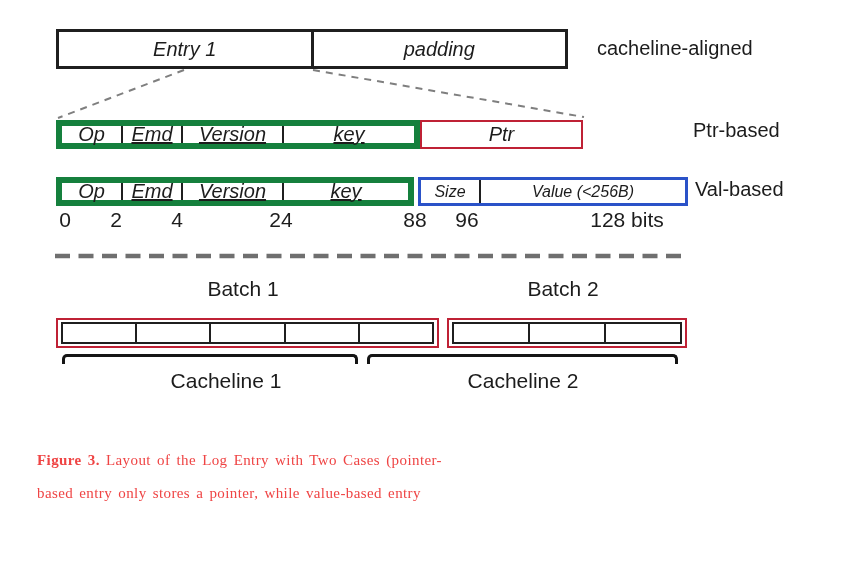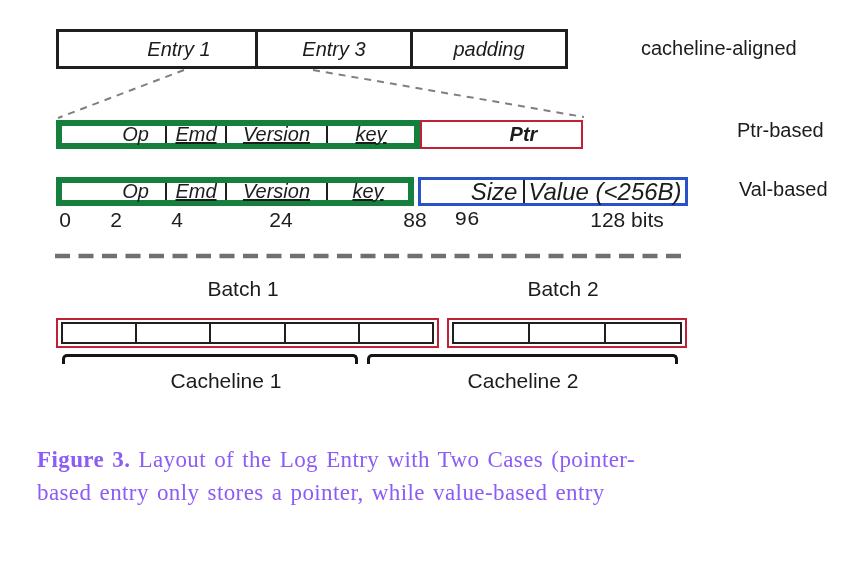--- a/index.html
+++ b/index.html
@@ -1,83 +1,82 @@
 <!DOCTYPE html>
 <html><head>
 <meta charset="utf-8">
 <style>
   html,body{margin:0;padding:0;background:#ffffff;}
   *{box-sizing:border-box;}
   #stage{
     position:relative;width:867px;height:568px;background:#ffffff;
     font-family:"Liberation Sans","DejaVu Sans",sans-serif;color:#1c1c1c;overflow:hidden;
   }
-  .abs{position:absolute;padding-left:44px;}
+  .abs{position:absolute;}
   svg.overlay{position:absolute;left:0;top:0;pointer-events:none;}
 
   
   .row-box{display:flex;border:3px solid #1f1f1f;background:#fff;}
   #toprow{left:56px;top:29px;width:512px;height:40px;}
   #toprow .cell{flex:1;display:flex;align-items:center;justify-content:center;
     font-style:italic;font-size:20px;}
   #toprow .cell + .cell{border-left:3px solid #1f1f1f;}
   #toprow .shaded{background:#d9d9d9;}
 
   
   .frow{display:flex;border:6px solid #15803d;background:#fff;}
   .frow .cell{display:flex;align-items:center;justify-content:center;
     font-style:italic;font-size:20px;}
   .frow .cell + .cell{border-left:2px solid #1f1f1f;text-decoration:underline;}
   .w-op{width:59px;} .w-emd{width:60px;} .w-ver{width:101px;} .w-key{flex:1;}
 
   #ptr-fields{left:56px;top:120px;width:364px;height:29px;}
   #ptr-cell{left:420px;top:120px;width:163px;height:29px;border:2px solid #bf2135;
-    display:flex;align-items:center;justify-content:center;font-style:italic;font-size:20px;background:#fff;font-weight:bold;}
+    display:flex;align-items:center;justify-content:center;font-style:italic;font-size:20px;background:#fff;}
 
   #val-fields{left:56px;top:177px;width:358px;height:29px;}
   #val-box{left:418px;top:177px;width:270px;height:29px;border:3px solid #2a52c8;
     display:flex;background:#fff;}
-  #val-box .cell{display:flex;align-items:center;justify-content:center;font-style:italic;font-size:24px;}
+  #val-box .cell{display:flex;align-items:center;justify-content:center;font-style:italic;font-size:16px;}
   #size-cell{width:60px;border-right:2px solid #1f1f1f;}
   #value-cell{flex:1;}
 
   .side-label{font-size:20px;white-space:nowrap;}
 
   .tick{position:absolute;top:208px;font-size:21px;transform:translateX(-50%);white-space:nowrap;}
 
   .group-label{position:absolute;font-size:21px;transform:translateX(-50%);white-space:nowrap;}
 
   .batch-box{position:absolute;top:318px;height:30px;border:2px solid #bf2135;
     background:#fff;display:flex;padding:2px 3px;}
   .batch-box .bcell{flex:1;border:2px solid #1f1f1f;background:#fff;}
   .batch-box .bcell + .bcell{margin-left:-2px;}
 
   .brace{position:absolute;top:354px;height:10px;
     border-top:3px solid #151515;border-left:3px solid #151515;border-right:3px solid #151515;
     border-radius:5px 5px 0 0;}
 
   .caption{position:absolute;left:37px;top:444px;width:810px;
-    font-family:"Liberation Serif","DejaVu Serif",serif;font-size:23px;color:#8b5cf6;
+    font-family:"Liberation Serif","DejaVu Serif",serif;font-size:15px;color:#ef4444;
     line-height:32.5px;letter-spacing:0.4px;word-spacing:2px;}
   .caption b{font-weight:bold;}
 </style>
 </head>
 <body>
 
 <div id="stage">
 
   <svg class="overlay" width="867" height="568">
     <line x1="184" y1="70" x2="58" y2="118" stroke="#7f7f7f" stroke-width="2" stroke-dasharray="7 6"></line>
     <line x1="313" y1="70" x2="584" y2="117" stroke="#7f7f7f" stroke-width="2" stroke-dasharray="7 6"></line>
     <line x1="55" y1="256" x2="684" y2="256" stroke="#6f6f6f" stroke-width="4.5" stroke-dasharray="15 8.5"></line>
   </svg>
 
   <div id="toprow" class="abs row-box">
     <div class="cell">Entry 1</div>
-    <div class="cell">Entry 3</div>
     <div class="cell">padding</div>
   </div>
   <div class="abs side-label" style="left:597px;top:37px;">cacheline-aligned</div>
 
   <div id="ptr-fields" class="abs frow">
     <div class="cell w-op">Op</div>
     <div class="cell w-emd">Emd</div>
     <div class="cell w-ver">Version</div>
     <div class="cell w-key">key</div>
   </div>
@@ -94,21 +93,21 @@
     <div id="size-cell" class="cell">Size</div>
     <div id="value-cell" class="cell">Value (&lt;256B)</div>
   </div>
   <div class="abs side-label" style="left:695px;top:178px;">Val-based</div>
 
   <div class="tick" style="left:65px;">0</div>
   <div class="tick" style="left:116px;">2</div>
   <div class="tick" style="left:177px;">4</div>
   <div class="tick" style="left:281px;">24</div>
   <div class="tick" style="left:415px;">88</div>
-  <div class="tick" style="left:467px;font-family:Liberation Mono, monospace;">96</div>
+  <div class="tick" style="left:467px;">96</div>
   <div class="tick" style="left:627px;">128 bits</div>
 
   <div class="group-label" style="left:243px;top:277px;">Batch 1</div>
   <div class="group-label" style="left:563px;top:277px;">Batch 2</div>
 
   <div class="batch-box" style="left:56px;width:383px;">
     <div class="bcell"></div>
     <div class="bcell"></div>
     <div class="bcell"></div>
     <div class="bcell"></div>

